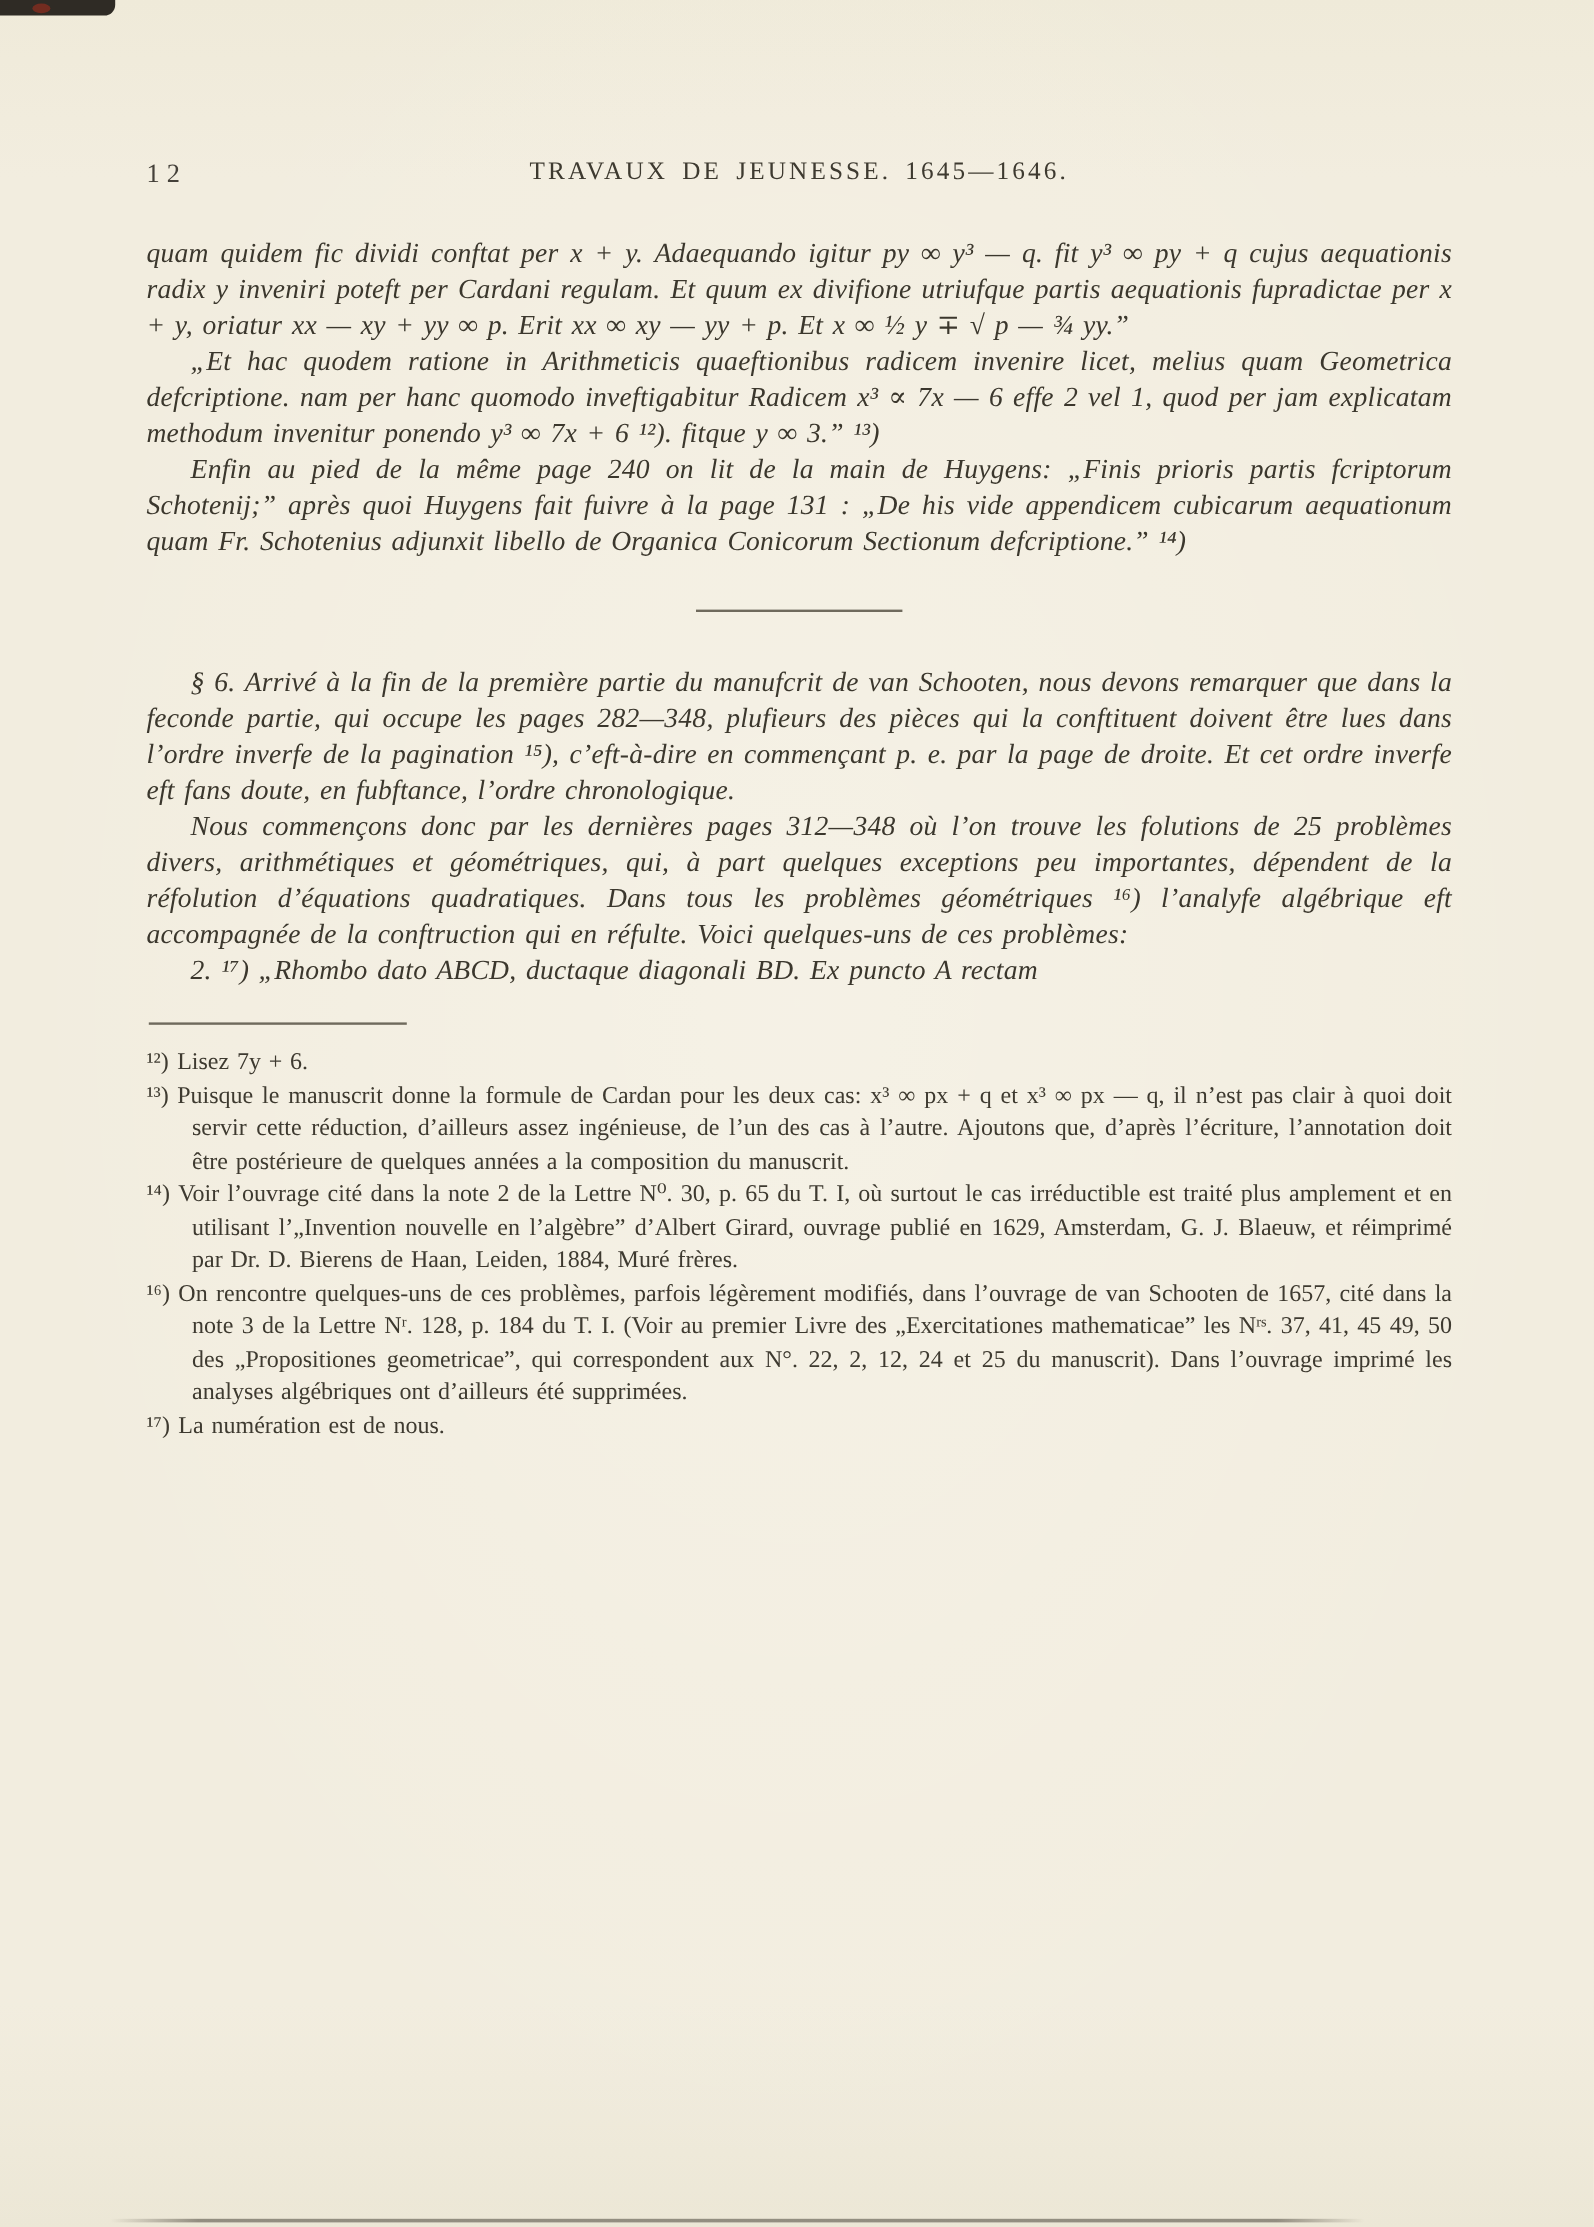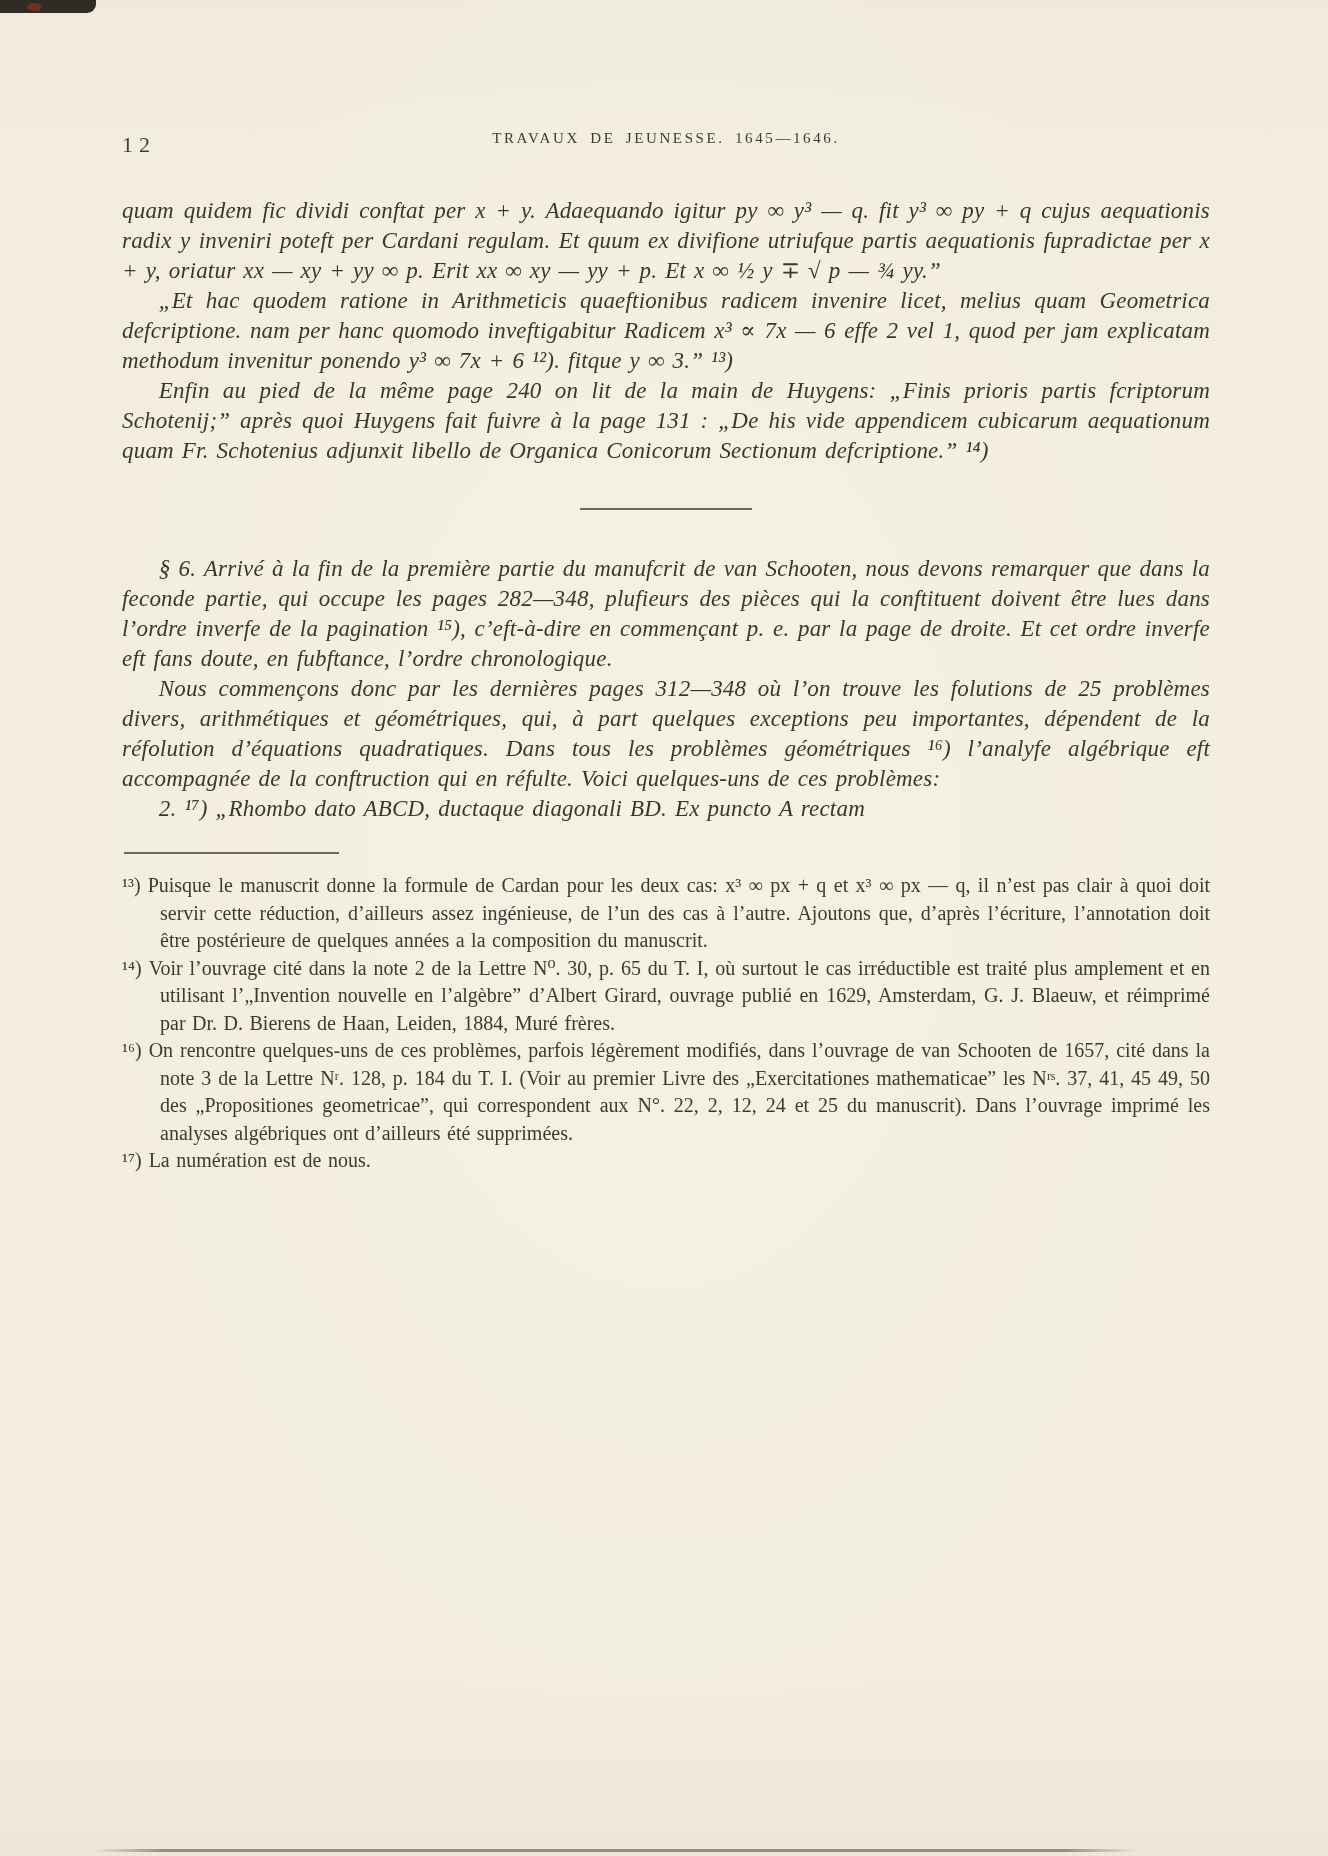--- a/index.html
+++ b/index.html
@@ -54,21 +54,21 @@
   .page-num {
     position: absolute;
     left: 0; top: 2px;
     font-size: 22px;
     letter-spacing: 6px;
     color: #45413a;
   }
   .running-title {
     display: block;
     text-align: center;
-    font-size: 15px;
+    font-size: 21px;
     letter-spacing: 2.6px;
     word-spacing: 4px;
     color: #3e3a30;
   }
   
   .body-text { position: relative; }
   .para {
     margin: 0;
     font-size: 23px;
     line-height: 30px;
@@ -125,20 +125,23 @@
 
     <p class="para indent">§ 6. Arrivé à la fin de la première partie du manufcrit de van Schooten, nous devons remarquer que dans la feconde partie, qui occupe les pages 282—348, plufieurs des pièces qui la conftituent doivent être lues dans l’ordre inverfe de la pagination ¹⁵), c’eft-à-dire en commençant p. e. par la page de droite. Et cet ordre inverfe eft fans doute, en fubftance, l’ordre chronologique.</p>
     <p class="para indent">Nous commençons donc par les dernières pages 312—348 où l’on trouve les folutions de 25 problèmes divers, arithmétiques et géométriques, qui, à part quelques exceptions peu importantes, dépendent de la réfolution d’équations quadratiques. Dans tous les problèmes géométriques ¹⁶) l’analyfe algébrique eft accompagnée de la conftruction qui en réfulte. Voici quelques-uns de ces problèmes:</p>
     <p class="para indent">2. ¹⁷) „Rhombo dato ABCD, ductaque diagonali BD. Ex puncto A rectam</p>
   </main>
 
   <div class="footnote-rule"></div>
 
   <section class="footnotes">
     <div class="footnote">
+      <span class="fn-marker">¹²)</span><span class="fn-text">Lisez 7y + 6.</span>
+    </div>
+    <div class="footnote">
       <span class="fn-marker">¹³)</span><span class="fn-text">Puisque le manuscrit donne la formule de Cardan pour les deux cas: x³ ∞ px + q et x³ ∞ px — q, il n’est pas clair à quoi doit servir cette réduction, d’ailleurs assez ingénieuse, de l’un des cas à l’autre. Ajoutons que, d’après l’écriture, l’annotation doit être postérieure de quelques années a la composition du manuscrit.</span>
     </div>
     <div class="footnote">
       <span class="fn-marker">¹⁴)</span><span class="fn-text">Voir l’ouvrage cité dans la note 2 de la Lettre N⁰. 30, p. 65 du T. I, où surtout le cas irréductible est traité plus amplement et en utilisant l’„Invention nouvelle en l’algèbre” d’Albert Girard, ouvrage publié en 1629, Amsterdam, G. J. Blaeuw, et réimprimé par Dr. D. Bierens de Haan, Leiden, 1884, Muré frères.</span>
     </div>
     <div class="footnote">
       <span class="fn-marker">¹⁶)</span><span class="fn-text">On rencontre quelques-uns de ces problèmes, parfois légèrement modifiés, dans l’ouvrage de van Schooten de 1657, cité dans la note 3 de la Lettre Nʳ. 128, p. 184 du T. I. (Voir au premier Livre des „Exercitationes mathematicae” les Nʳˢ. 37, 41, 45 49, 50 des „Propositiones geometricae”, qui correspondent aux N°. 22, 2, 12, 24 et 25 du manuscrit). Dans l’ouvrage imprimé les analyses algébriques ont d’ailleurs été supprimées.</span>
     </div>
     <div class="footnote">
       <span class="fn-marker">¹⁷)</span><span class="fn-text">La numération est de nous.</span>

